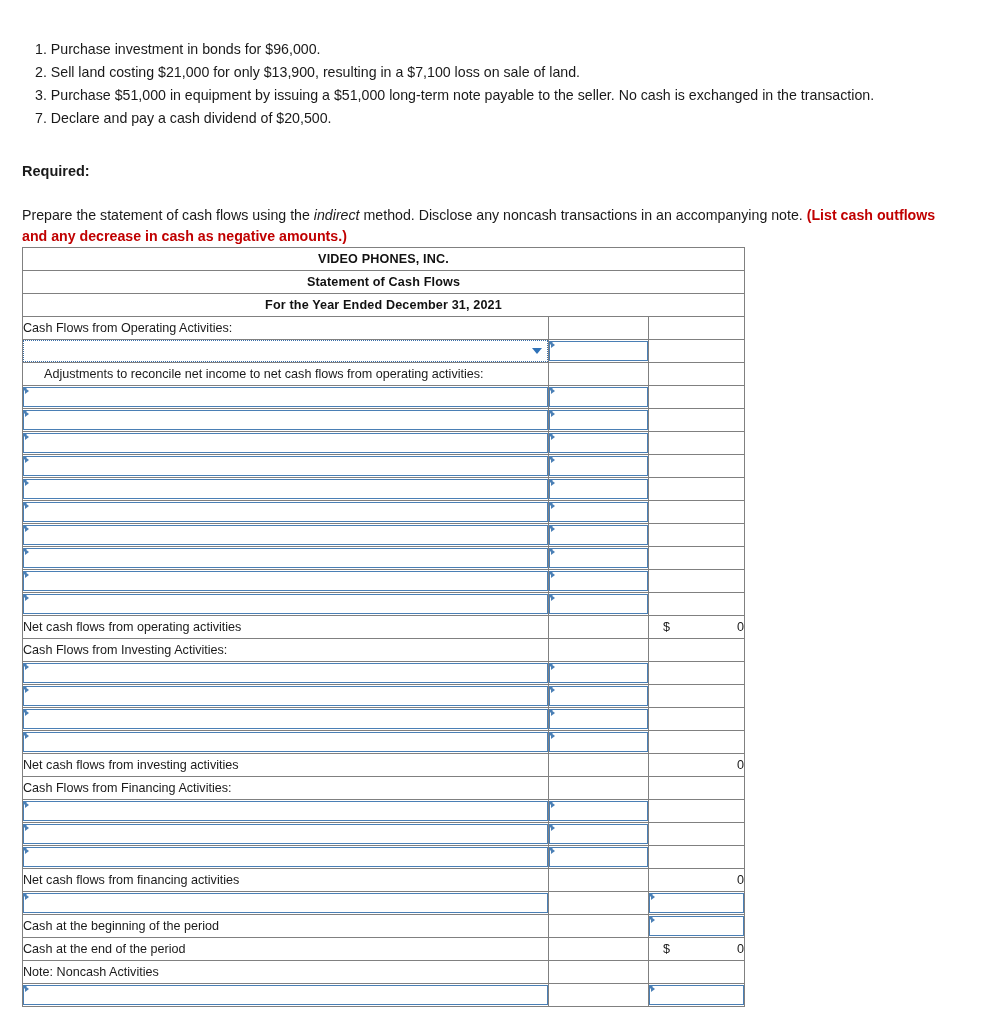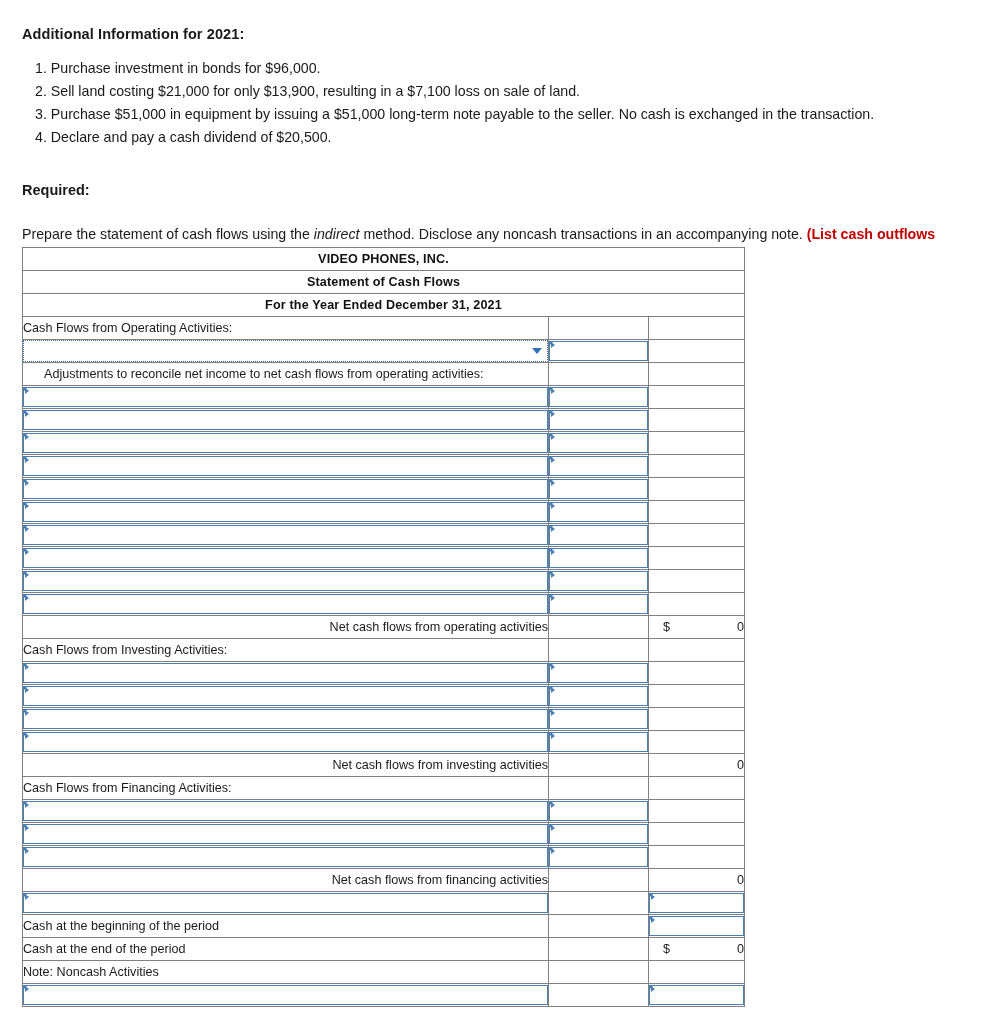--- a/index.html
+++ b/index.html
@@ -76,21 +76,21 @@
     text-align: center;
     font-weight: bold;
     font-size: 12.6px;
     height: 22px;
     color: #111111;
     letter-spacing: .15px;
   }
 
   .lbl       { padding-left: 7px; font-size: 12.6px; white-space: nowrap; }
   .lbl.ind1  { padding-left: 21px; }
-  .sub-total { text-align: right; font-size: 12.6px; white-space: nowrap; }
+  .sub-total { text-align: left; font-size: 12.6px; white-space: nowrap; }
 
   .num {
     text-align: right;
     padding-right: 8px;
     font-size: 12.6px;
     position: relative;
   }
   .num .cur {
     position: absolute;
     left: 14px;
@@ -158,27 +158,26 @@
 
   
   td.rule-bottom { border-bottom: 2px solid #000000; }
 </style>
 </head>
 <body>
 
 <div class="page">
 
   <div class="prose">
-    <div class="sect-title">Additional Information for 2021:</div>
 
     <ul class="info-list">
       <li>1. Purchase investment in bonds for $96,000.</li>
       <li>2. Sell land costing $21,000 for only $13,900, resulting in a $7,100 loss on sale of land.</li>
       <li>3. Purchase $51,000 in equipment by issuing a $51,000 long-term note payable to the seller. No cash is exchanged in the transaction.</li>
-      <li>4. Declare and pay a cash dividend of $20,500.</li>
+      <li>7. Declare and pay a cash dividend of $20,500.</li>
     </ul>
 
     <div class="required-block">
       <div class="required-label">Required:</div>
       <div class="required-text"><span>Prepare the statement of cash flows using the </span><i>indirect</i><span> method. Disclose any noncash transactions in an accompanying note. </span><span class="emph">(List cash outflows and any decrease in cash as negative amounts.)</span></div>
     </div>
   </div>
 
   <div class="sheet-wrap">
     <table class="sheet">

